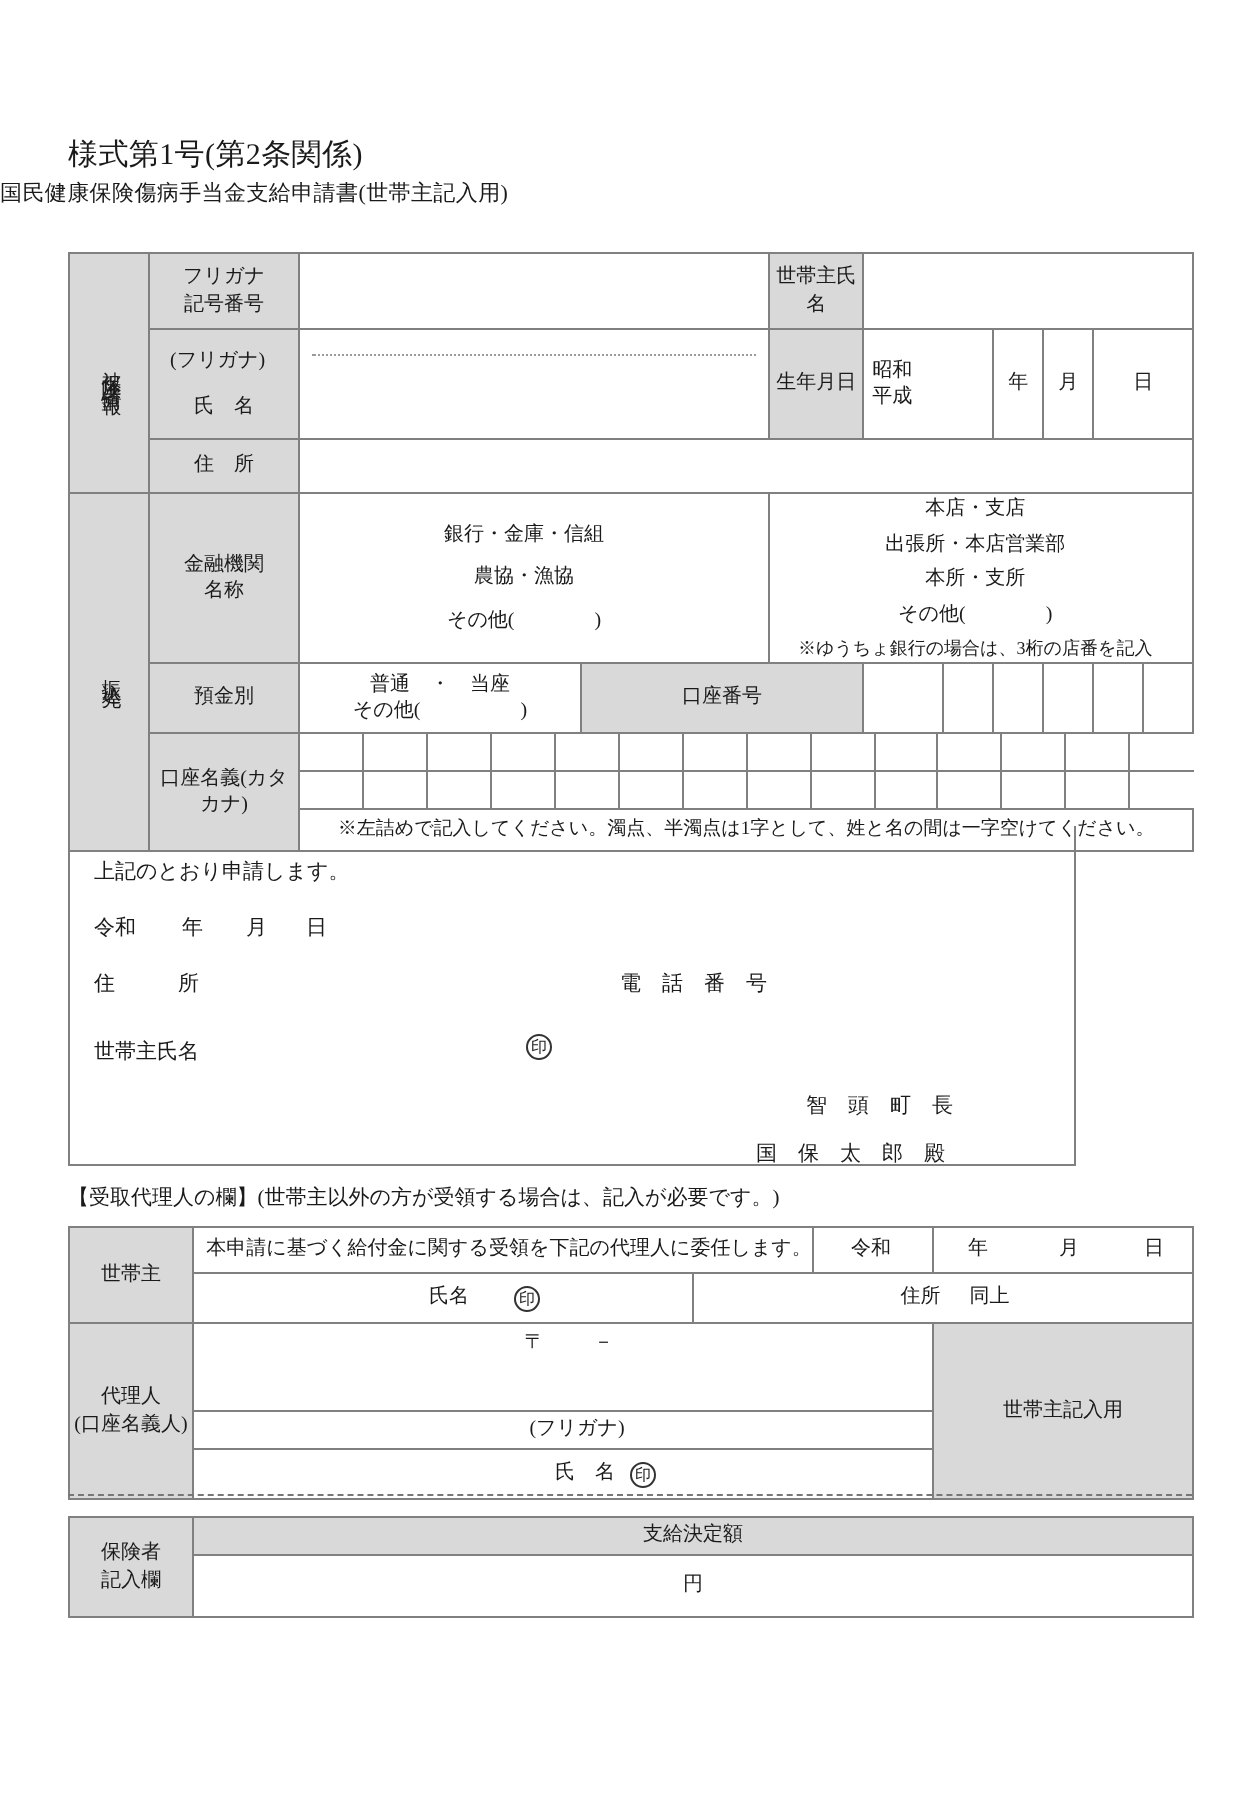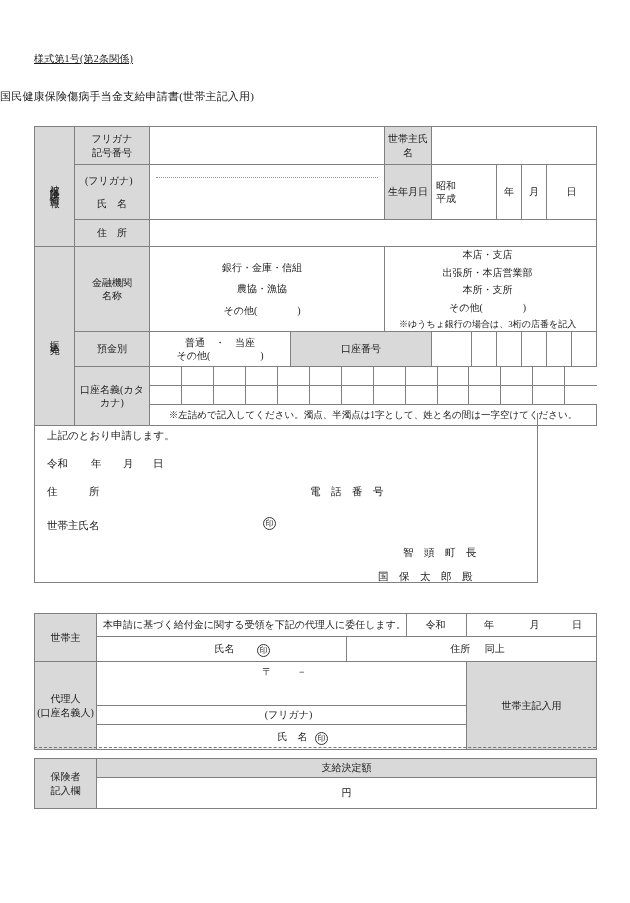--- a/index.html
+++ b/index.html
@@ -20,25 +20,24 @@
     width: 630px;
     height: 903px;
     box-sizing: border-box;
     padding: 0 34px;
   }
 
   
   .form-code {
     position: absolute;
     left: 34px;
-    top: 52px;
-    font-size: 10px;
+    top: 68px;
+    font-size: 15px;
     letter-spacing: .2px;
     white-space: nowrap;
-    text-decoration: underline;
   }
   .form-title {
     position: absolute;
     left: 0;
     right: 0;
     top: 89px;
     text-align: left;
     font-size: 11px;
     letter-spacing: .2px;
   }
@@ -301,20 +300,21 @@
 
     <div class="line" style="left:12px; top:106px">世帯主氏名</div>
     <div class="line" style="left:228px; top:104px">
       <span class="seal">印</span>
     </div>
 
     <div class="line" style="left:368px; top:133px">智　頭　町　長</div>
     <div class="line" style="left:343px; top:157px">国　保　太　郎　殿</div>
   </div>
 
+  <div class="proxy-head">【受取代理人の欄】(世帯主以外の方が受領する場合は、記入が必要です。)</div>
 
   <div class="box2">
   <table class="frm">
     <colgroup>
       <col style="width:62px">
           <col style="width:250px">
           <col style="width:60px">
       <col style="width:60px">
           <col style="width:130px">
     </colgroup>

